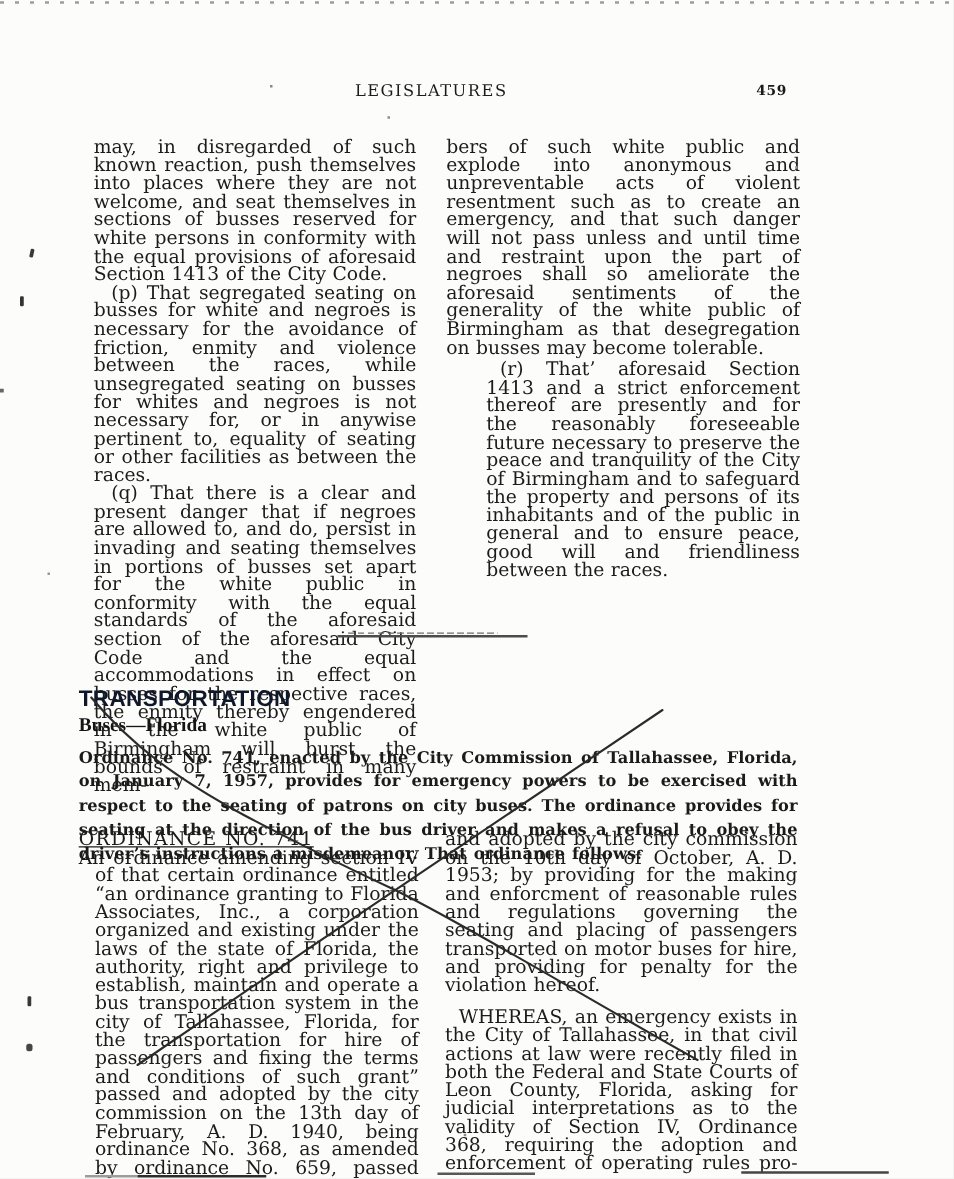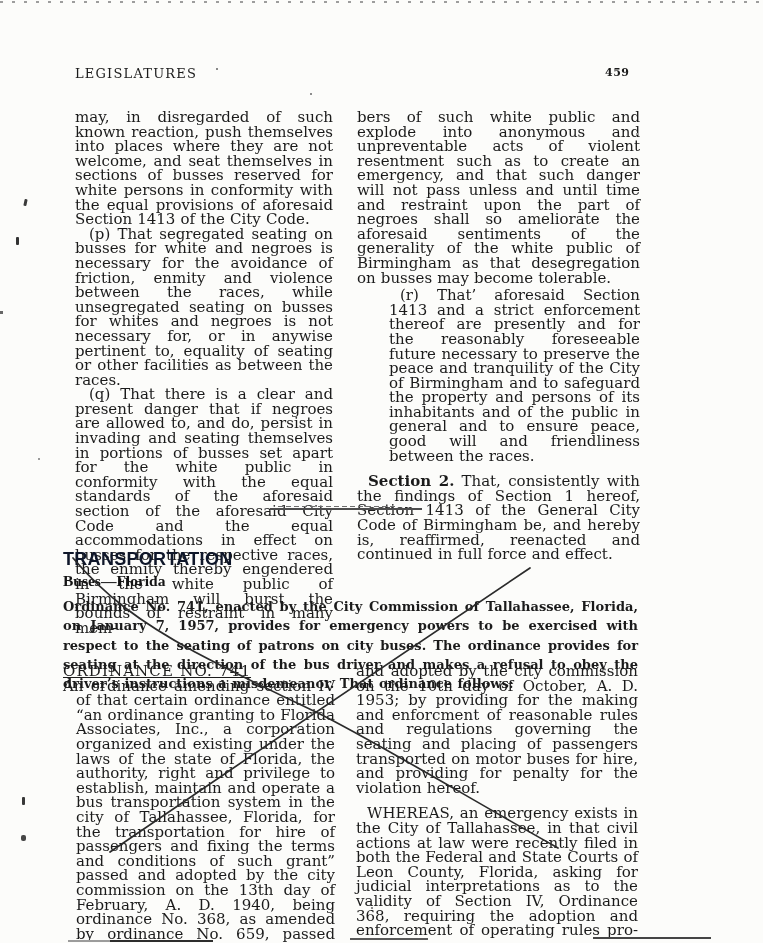--- a/index.html
+++ b/index.html
@@ -7,21 +7,21 @@
     position:relative;width:763px;height:943px;background:#fcfcfa;
     font-family:"DejaVu Serif", serif;color:#1b1b1b;overflow:hidden;
     margin:0 auto;
   }
   
   .top-dotted{
     position:absolute;top:1px;left:0;width:763px;height:2px;
     background:repeating-linear-gradient(90deg,#9d9d9d 0 3px,transparent 3px 12px);
   }
   
-  .running-head{position:absolute;top:66px;left:75px;width:540px;text-align:left;
+  .running-head{position:absolute;top:66px;left:75px;width:540px;text-align:center;
     font-size:13px;letter-spacing:1.2px;font-weight:500;}
   .folio{position:absolute;top:66px;left:605px;font-size:11px;font-weight:700;letter-spacing:.5px;}
   
   .cols-top{position:absolute;top:110px;left:75px;width:565px;display:flex;gap:24px;}
   .col-a{width:258px;}
   .col-b{width:283px;}
   .cols-top p, .cols-bot p{
     margin:0;font-size:15px;line-height:14.6px;text-align:justify;
     word-spacing:.4px;
   }
@@ -72,21 +72,20 @@
 
   <div class="cols-top">
     <div class="col-a">
       <p>may, in disregarded of such known reaction, push themselves into places where they are not welcome, and seat themselves in sections of busses reserved for white persons in conformity with the equal provisions of aforesaid Section 1413 of the City Code.</p>
       <p class="ind">(p) That segregated seating on busses for white and negroes is necessary for the avoidance of friction, enmity and violence between the races, while unsegregated seating on busses for whites and negroes is not necessary for, or in anywise pertinent to, equality of seating or other facilities as between the races.</p>
       <p class="ind cont">(q) That there is a clear and present danger that if negroes are allowed to, and do, persist in invading and seating themselves in portions of busses set apart for the white public in conformity with the equal standards of the aforesaid section of the aforesaid City Code and the equal accommodations in effect on busses for the respective races, the enmity thereby engendered in the white public of Birmingham will burst the bounds of restraint in many mem-</p>
     </div>
     <div class="col-b">
       <p>bers of such white public and explode into anonymous and unpreventable acts of violent resentment such as to create an emergency, and that such danger will not pass unless and until time and restraint upon the part of negroes shall so ameliorate the aforesaid sentiments of the generality of the white public of Birmingham as that desegregation on busses may become tolerable.</p>
       <p class="ind-sm gap-sm">(r) That’ aforesaid Section 1413 and a strict enforcement thereof are presently and for the reasonably foreseeable future necessary to preserve the peace and tranquility of the City of Birmingham and to safeguard the property and persons of its inhabitants and of the public in general and to ensure peace, good will and friendliness between the races.</p>
-      <p class="ind-sm gap-md"><span class="sec-label">Section 2.</span><span>That, consistently with the findings of Section 1 hereof, Section 1413 of the General City Code of Birmingham be, and hereby is, reaffirmed, reenacted and continued in full force and effect.</span></p>
     </div>
   </div>
 
   <div class="mid-rule"></div>
 
   <h1 class="cat-head">TRANSPORTATION</h1>
   <h2 class="sub-head">Buses—Florida</h2>
   <p class="summary">Ordinance No. 741, enacted by the City Commission of Tallahassee, Florida, on January 7, 1957, provides for emergency powers to be exercised with respect to the seating of patrons on city buses.  The ordinance provides for seating at the direction of the bus driver and makes a refusal to obey the driver’s instructions a misdemeanor.  That ordinance follows:</p>
 
   <div class="cols-bot">

